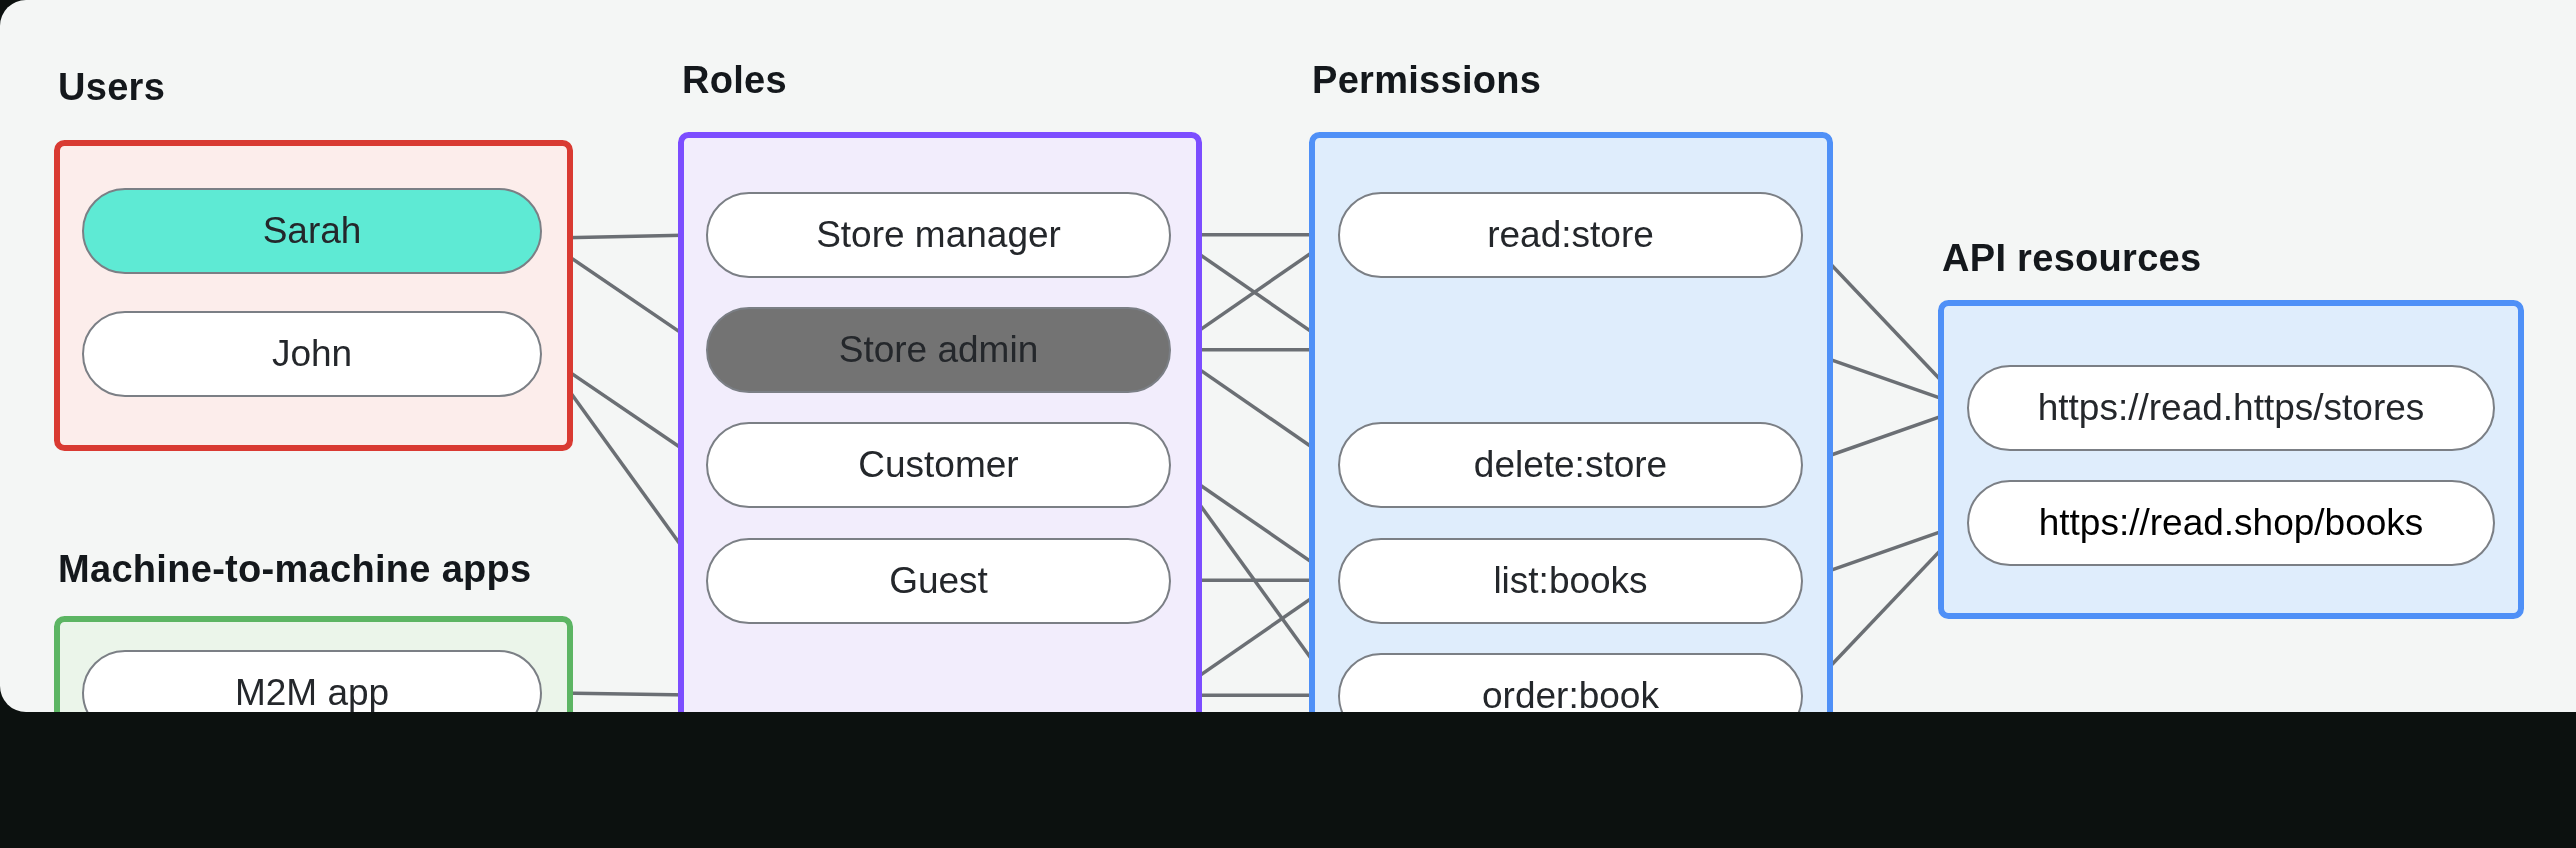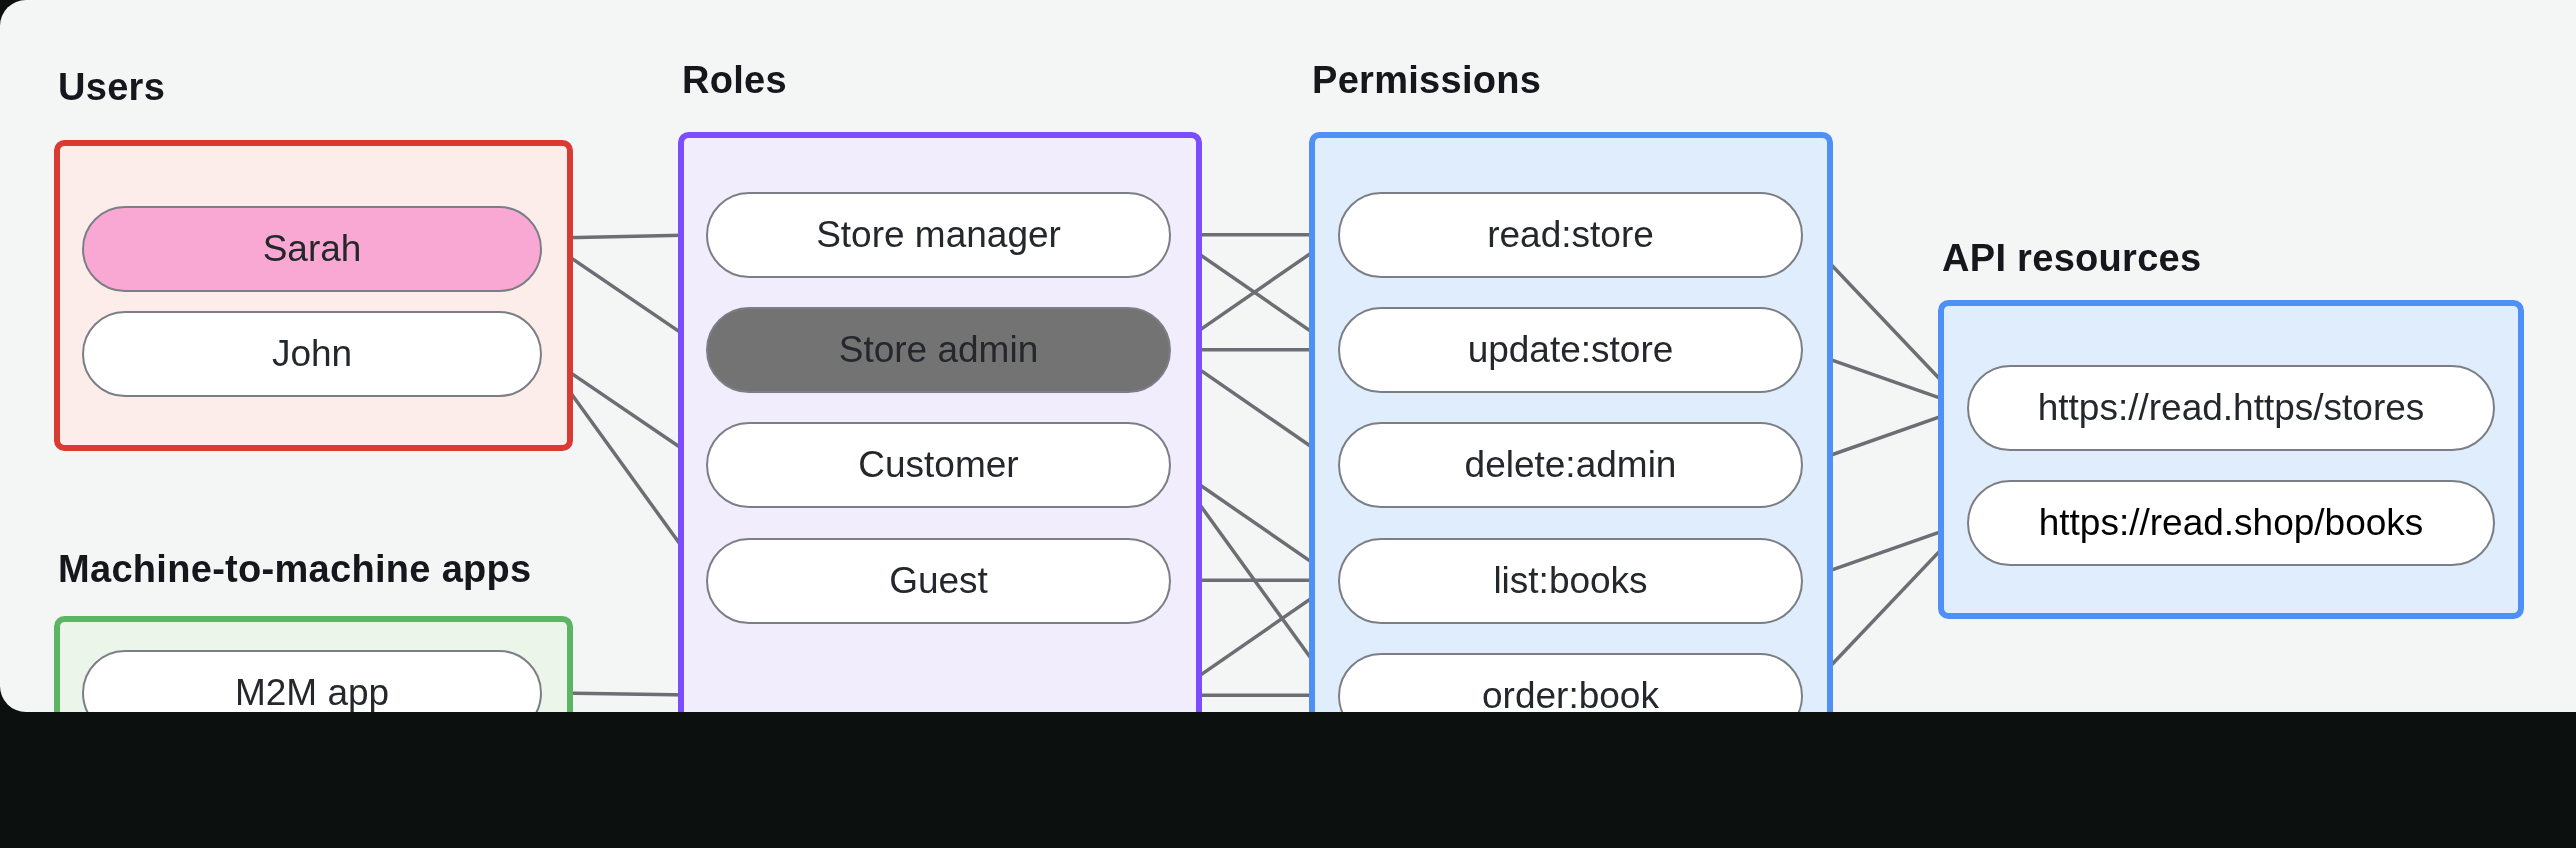--- a/index.html
+++ b/index.html
@@ -90,36 +90,35 @@
       <circle cx="1533" cy="269" r="11" fill="#6b6f74"></circle>
       <circle cx="1533" cy="401" r="11" fill="#6b6f74"></circle>
       <circle cx="1533" cy="533" r="11" fill="#6b6f74"></circle>
       <circle cx="1533" cy="665" r="11" fill="#6b6f74"></circle>
       <circle cx="1533" cy="797" r="11" fill="#6b6f74"></circle>
       <circle cx="2254" cy="467" r="11" fill="#6b6f74"></circle>
       <circle cx="2254" cy="599" r="11" fill="#6b6f74"></circle>
     </svg>
 <div class="group-box" style="left: 54px; top: 140px; width: 519px; height: 311px; border-color: rgb(217, 58, 50); background: rgb(252, 237, 235);"></div>
     <div class="group-label" style="left: 58px; top: 66px; color: rgb(20, 24, 28);">Users</div>
-    <div class="node-pill" style="left: 82px; top: 206px; width: 460px; height: 86px; background: #f9a8d4; border-color: rgb(123, 127, 133); color: rgb(36, 39, 43);">Sarah</div>
+    <div class="node-pill" style="left: 82px; top: 188px; width: 460px; height: 86px; background: #5eead4; border-color: rgb(123, 127, 133); color: rgb(36, 39, 43);">Sarah</div>
     <div class="node-pill" style="left: 82px; top: 311px; width: 460px; height: 86px; background: rgb(255, 255, 255); border-color: rgb(123, 127, 133); color: rgb(36, 39, 43); text-align: right;">John</div>
     <div class="group-box" style="left: 54px; top: 616px; width: 519px; height: 149px; border-color: rgb(92, 181, 99); background: rgb(235, 245, 234);"></div>
     <div class="group-label" style="left: 58px; top: 548px; color: rgb(20, 24, 28);">Machine-to-machine apps</div>
     <div class="node-pill" style="left: 82px; top: 650px; width: 460px; height: 86px; background: rgb(255, 255, 255); border-color: rgb(123, 127, 133); color: rgb(36, 39, 43);">M2M app</div>
     <div class="group-box" style="left: 678px; top: 132px; width: 524px; height: 662px; border-color: rgb(124, 77, 255); background: rgb(242, 237, 252);"></div>
     <div class="group-label" style="left: 682px; top: 59px; color: rgb(20, 24, 28);">Roles</div>
     <div class="node-pill" style="left: 706px; top: 192px; width: 465px; height: 86px; background: rgb(255, 255, 255); border-color: rgb(123, 127, 133); color: rgb(36, 39, 43);">Store manager</div>
     <div class="node-pill" style="left: 706px; top: 307px; width: 465px; height: 86px; background: #737373; border-color: rgb(123, 127, 133); color: rgb(36, 39, 43);">Store admin</div>
     <div class="node-pill" style="left: 706px; top: 422px; width: 465px; height: 86px; background: rgb(255, 255, 255); border-color: rgb(123, 127, 133); color: rgb(36, 39, 43);">Customer</div>
     <div class="node-pill" style="left: 706px; top: 538px; width: 465px; height: 86px; background: rgb(255, 255, 255); border-color: rgb(123, 127, 133); color: rgb(36, 39, 43);">Guest</div>
     <div class="group-box" style="left: 1309px; top: 132px; width: 524px; height: 662px; border-color: rgb(79, 144, 247); background: rgb(223, 237, 252);"></div>
     <div class="group-label" style="left: 1312px; top: 59px; color: rgb(20, 24, 28);">Permissions</div>
     <div class="node-pill" style="left: 1338px; top: 192px; width: 465px; height: 86px; background: rgb(255, 255, 255); border-color: rgb(123, 127, 133); color: rgb(36, 39, 43);">read:store</div>
-    <div class="node-pill" style="left: 1338px; top: 307px; width: 465px; height: 86px; background: rgb(255, 255, 255); border-color: rgb(123, 127, 133); color: rgb(36, 39, 43);">update:store</div>
-    <div class="node-pill" style="left: 1338px; top: 422px; width: 465px; height: 86px; background: rgb(255, 255, 255); border-color: rgb(123, 127, 133); color: rgb(36, 39, 43);">delete:admin</div>
+    <div class="node-pill" style="left: 1338px; top: 422px; width: 465px; height: 86px; background: rgb(255, 255, 255); border-color: rgb(123, 127, 133); color: rgb(36, 39, 43);">delete:store</div>
     <div class="node-pill" style="left: 1338px; top: 538px; width: 465px; height: 86px; background: rgb(255, 255, 255); border-color: rgb(123, 127, 133); color: rgb(36, 39, 43);">list:books</div>
     <div class="node-pill" style="left: 1338px; top: 653px; width: 465px; height: 86px; background: rgb(255, 255, 255); border-color: rgb(123, 127, 133); color: rgb(36, 39, 43);">order:book</div>
     <div class="group-box" style="left: 1938px; top: 300px; width: 586px; height: 319px; border-color: rgb(79, 144, 247); background: rgb(223, 237, 252);"></div>
     <div class="group-label" style="left: 1942px; top: 237px; color: rgb(20, 24, 28);">API resources</div>
     <div class="node-pill" style="left: 1967px; top: 365px; width: 528px; height: 86px; background: rgb(255, 255, 255); border-color: rgb(123, 127, 133); color: rgb(36, 39, 43);">https://read.https/stores</div>
     <div class="node-pill" style="left: 1967px; top: 480px; width: 528px; height: 86px; background: rgb(255, 255, 255); border-color: rgb(123, 127, 133); color: #000000;">https://read.shop/books</div>
   </div>
 
 
 </body></html>

